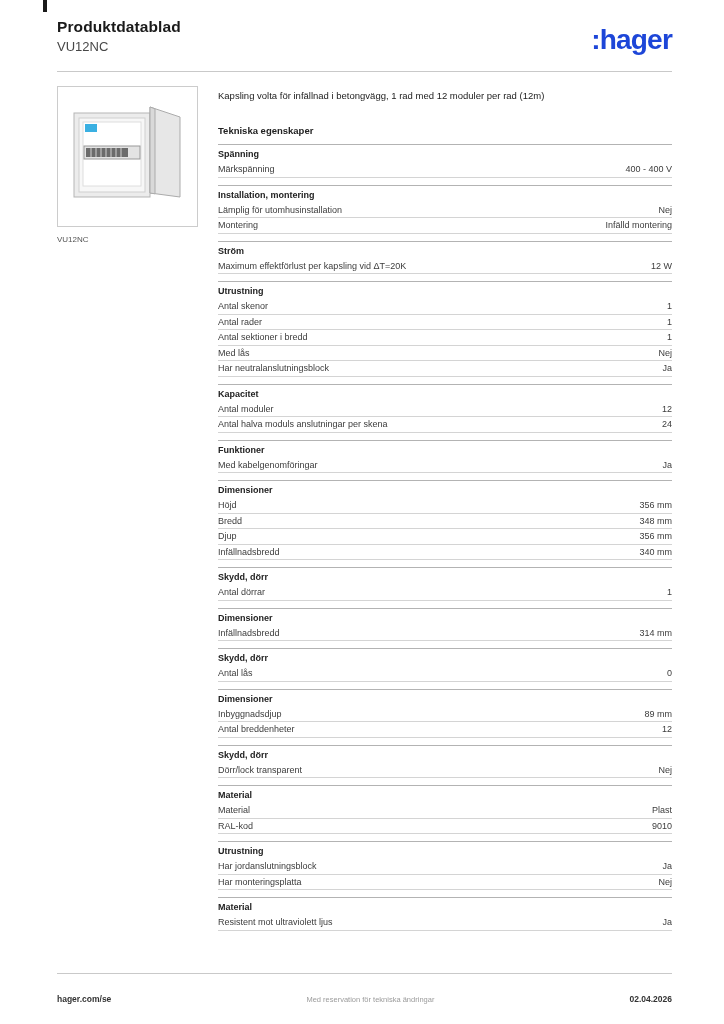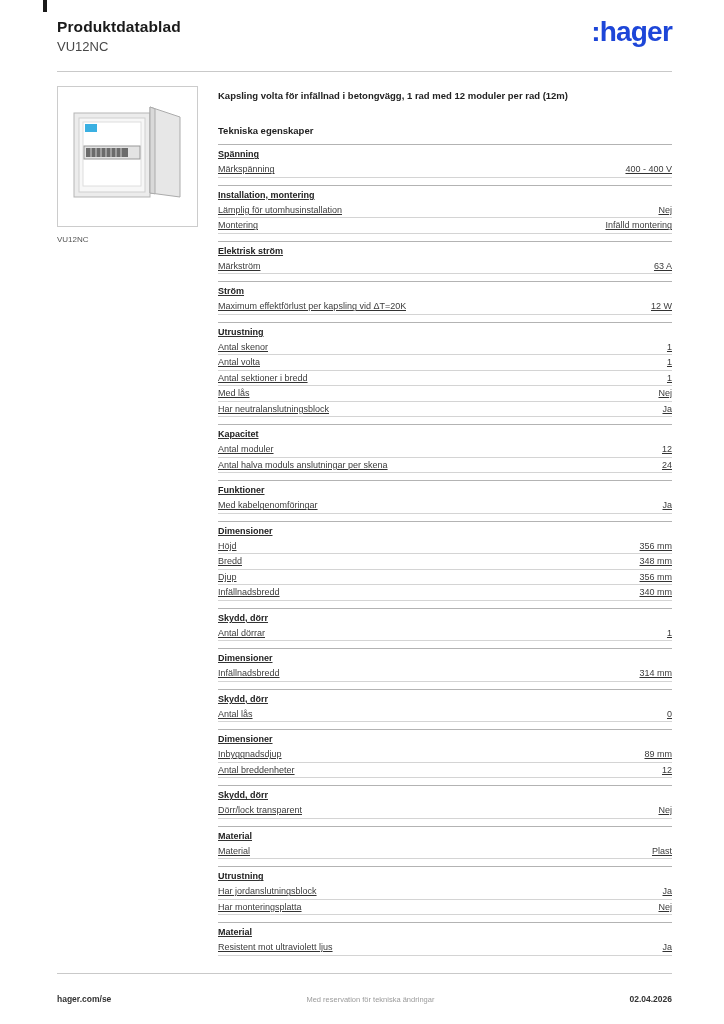--- a/index.html
+++ b/index.html
@@ -15,39 +15,39 @@
   .crop-mark {
     position:absolute; left:43px; top:0;
     width:4px; height:12px; background:#1a1a1a;
   }
   .content { padding:18px 52px 0 57px; }
 
   
   .header { display:flex; justify-content:space-between; align-items:flex-start; }
   .header-title { font-size:15.5px; font-weight:bold; color:#1a1a1a; letter-spacing:0.1px;text-align:right; }
   .header-sub { font-size:13px; color:#474747; margin-top:3px; }
-  .logo { font-size:28px; font-weight:bold; color:#1d46d8; letter-spacing:-0.8px; line-height:1; }
+  .logo { font-size:28px; font-weight:bold; color:#1d46d8; letter-spacing:-0.8px; line-height:1; margin-top:8px; }
   .header-rule { border-top:1px solid #c9c9c9; margin-top:17px; }
 
   
   .body-grid { display:flex; margin-top:14px; }
   .left-col { width:161px; flex:none; }
   .image-box {
     width:141px; height:141px;
     border:1px solid #cccccc; background:#ffffff;
     display:flex; align-items:center; justify-content:center;
   }
   .image-caption { font-size:8px; color:#555555; margin-top:8px; }
 
   .main-col { flex:1; min-width:0; }
-  .description { font-size:9.5px; font-weight:bold; color:#222222; padding-top:4px; line-height:1.3; }
+  .description { font-size:9.5px; font-weight:normal; color:#222222; padding-top:4px; line-height:1.3; }
   .tech-title { font-size:9.5px; font-weight:bold; color:#222222; margin-top:23px; }
   .sections { margin-top:8px; }
 
-  .spec-section { margin-top:7px;text-decoration:underline; }
+  .spec-section { margin-top:7px; }
   .section-title {
     border-top:1px solid #b3b3b3;
     font-size:9px; font-weight:bold; color:#222222;
     padding:4px 0 3px 0;
   }
   .spec-row {
     display:flex; justify-content:space-between; align-items:center;
     border-bottom:1px solid #d4d4d4;
     padding:2px 0 2.5px 0;
     font-size:9px; color:#3c3c3c;
@@ -133,50 +133,41 @@
     <span class="value">Nej</span>
   </div>
 
   <div class="spec-row">
     <span class="label">Montering</span>
     <span class="value">Infälld montering</span>
   </div>
 </div>
   </section>
 
-  <section class="spec-section">
-    <h3 class="section-title">Elektrisk ström</h3>
-    <div class="rows">
-  <div class="spec-row">
-    <span class="label">Märkström</span>
-    <span class="value">63 A</span>
-  </div>
-</div>
-  </section>
 
   <section class="spec-section">
     <h3 class="section-title">Ström</h3>
     <div class="rows">
   <div class="spec-row">
     <span class="label">Maximum effektförlust per kapsling vid ΔT=20K</span>
     <span class="value">12 W</span>
   </div>
 </div>
   </section>
 
   <section class="spec-section">
     <h3 class="section-title">Utrustning</h3>
     <div class="rows">
   <div class="spec-row">
     <span class="label">Antal skenor</span>
     <span class="value">1</span>
   </div>
 
   <div class="spec-row">
-    <span class="label">Antal volta</span>
+    <span class="label">Antal rader</span>
     <span class="value">1</span>
   </div>
 
   <div class="spec-row">
     <span class="label">Antal sektioner i bredd</span>
     <span class="value">1</span>
   </div>
 
   <div class="spec-row">
     <span class="label">Med lås</span>
@@ -296,20 +287,24 @@
   </section>
 
   <section class="spec-section">
     <h3 class="section-title">Material</h3>
     <div class="rows">
   <div class="spec-row">
     <span class="label">Material</span>
     <span class="value">Plast</span>
   </div>
 
+  <div class="spec-row">
+    <span class="label">RAL-kod</span>
+    <span class="value">9010</span>
+  </div>
 
 </div>
   </section>
 
   <section class="spec-section">
     <h3 class="section-title">Utrustning</h3>
     <div class="rows">
   <div class="spec-row">
     <span class="label">Har jordanslutningsblock</span>
     <span class="value">Ja</span>

